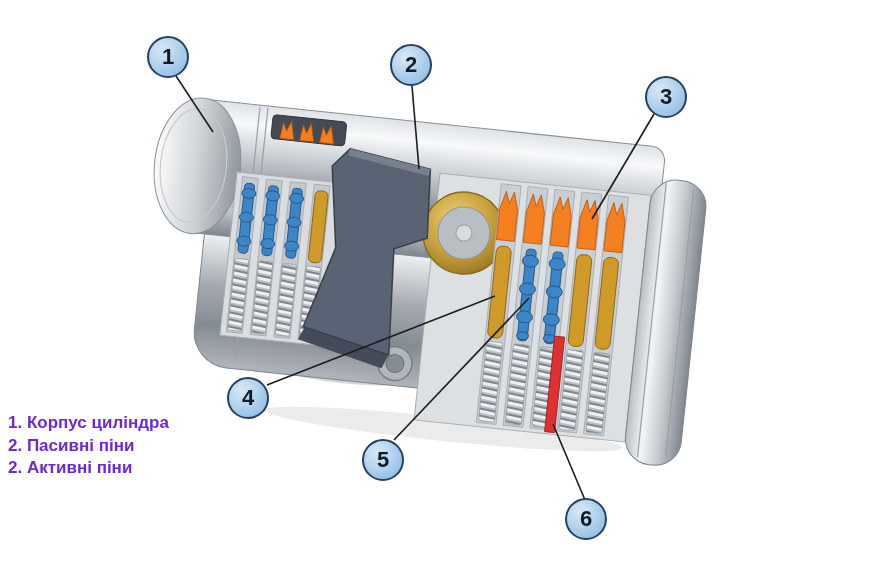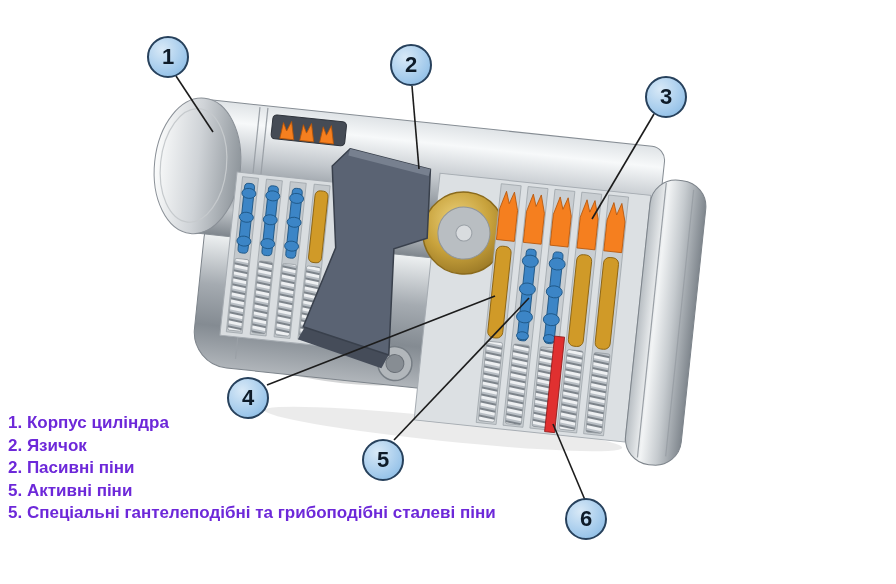--- a/index.html
+++ b/index.html
@@ -228,18 +228,16 @@
     </div>
   <div class="callout" style="left:362px;top:439px">
       <span>5</span>
     </div>
   <div class="callout" style="left:565px;top:498px">
       <span>6</span>
     </div>
 
   <div class="legend">
     <div>1. Корпус циліндра</div>
-    <div>2. Язичок</div>
     <div>2. Пасивні піни</div>
-    <div>5. Активні піни</div>
-    <div>5. Спеціальні гантелеподібні та грибоподібні сталеві піни</div>
+    <div>2. Активні піни</div>
   </div>
 </div>
 
 </body></html>

